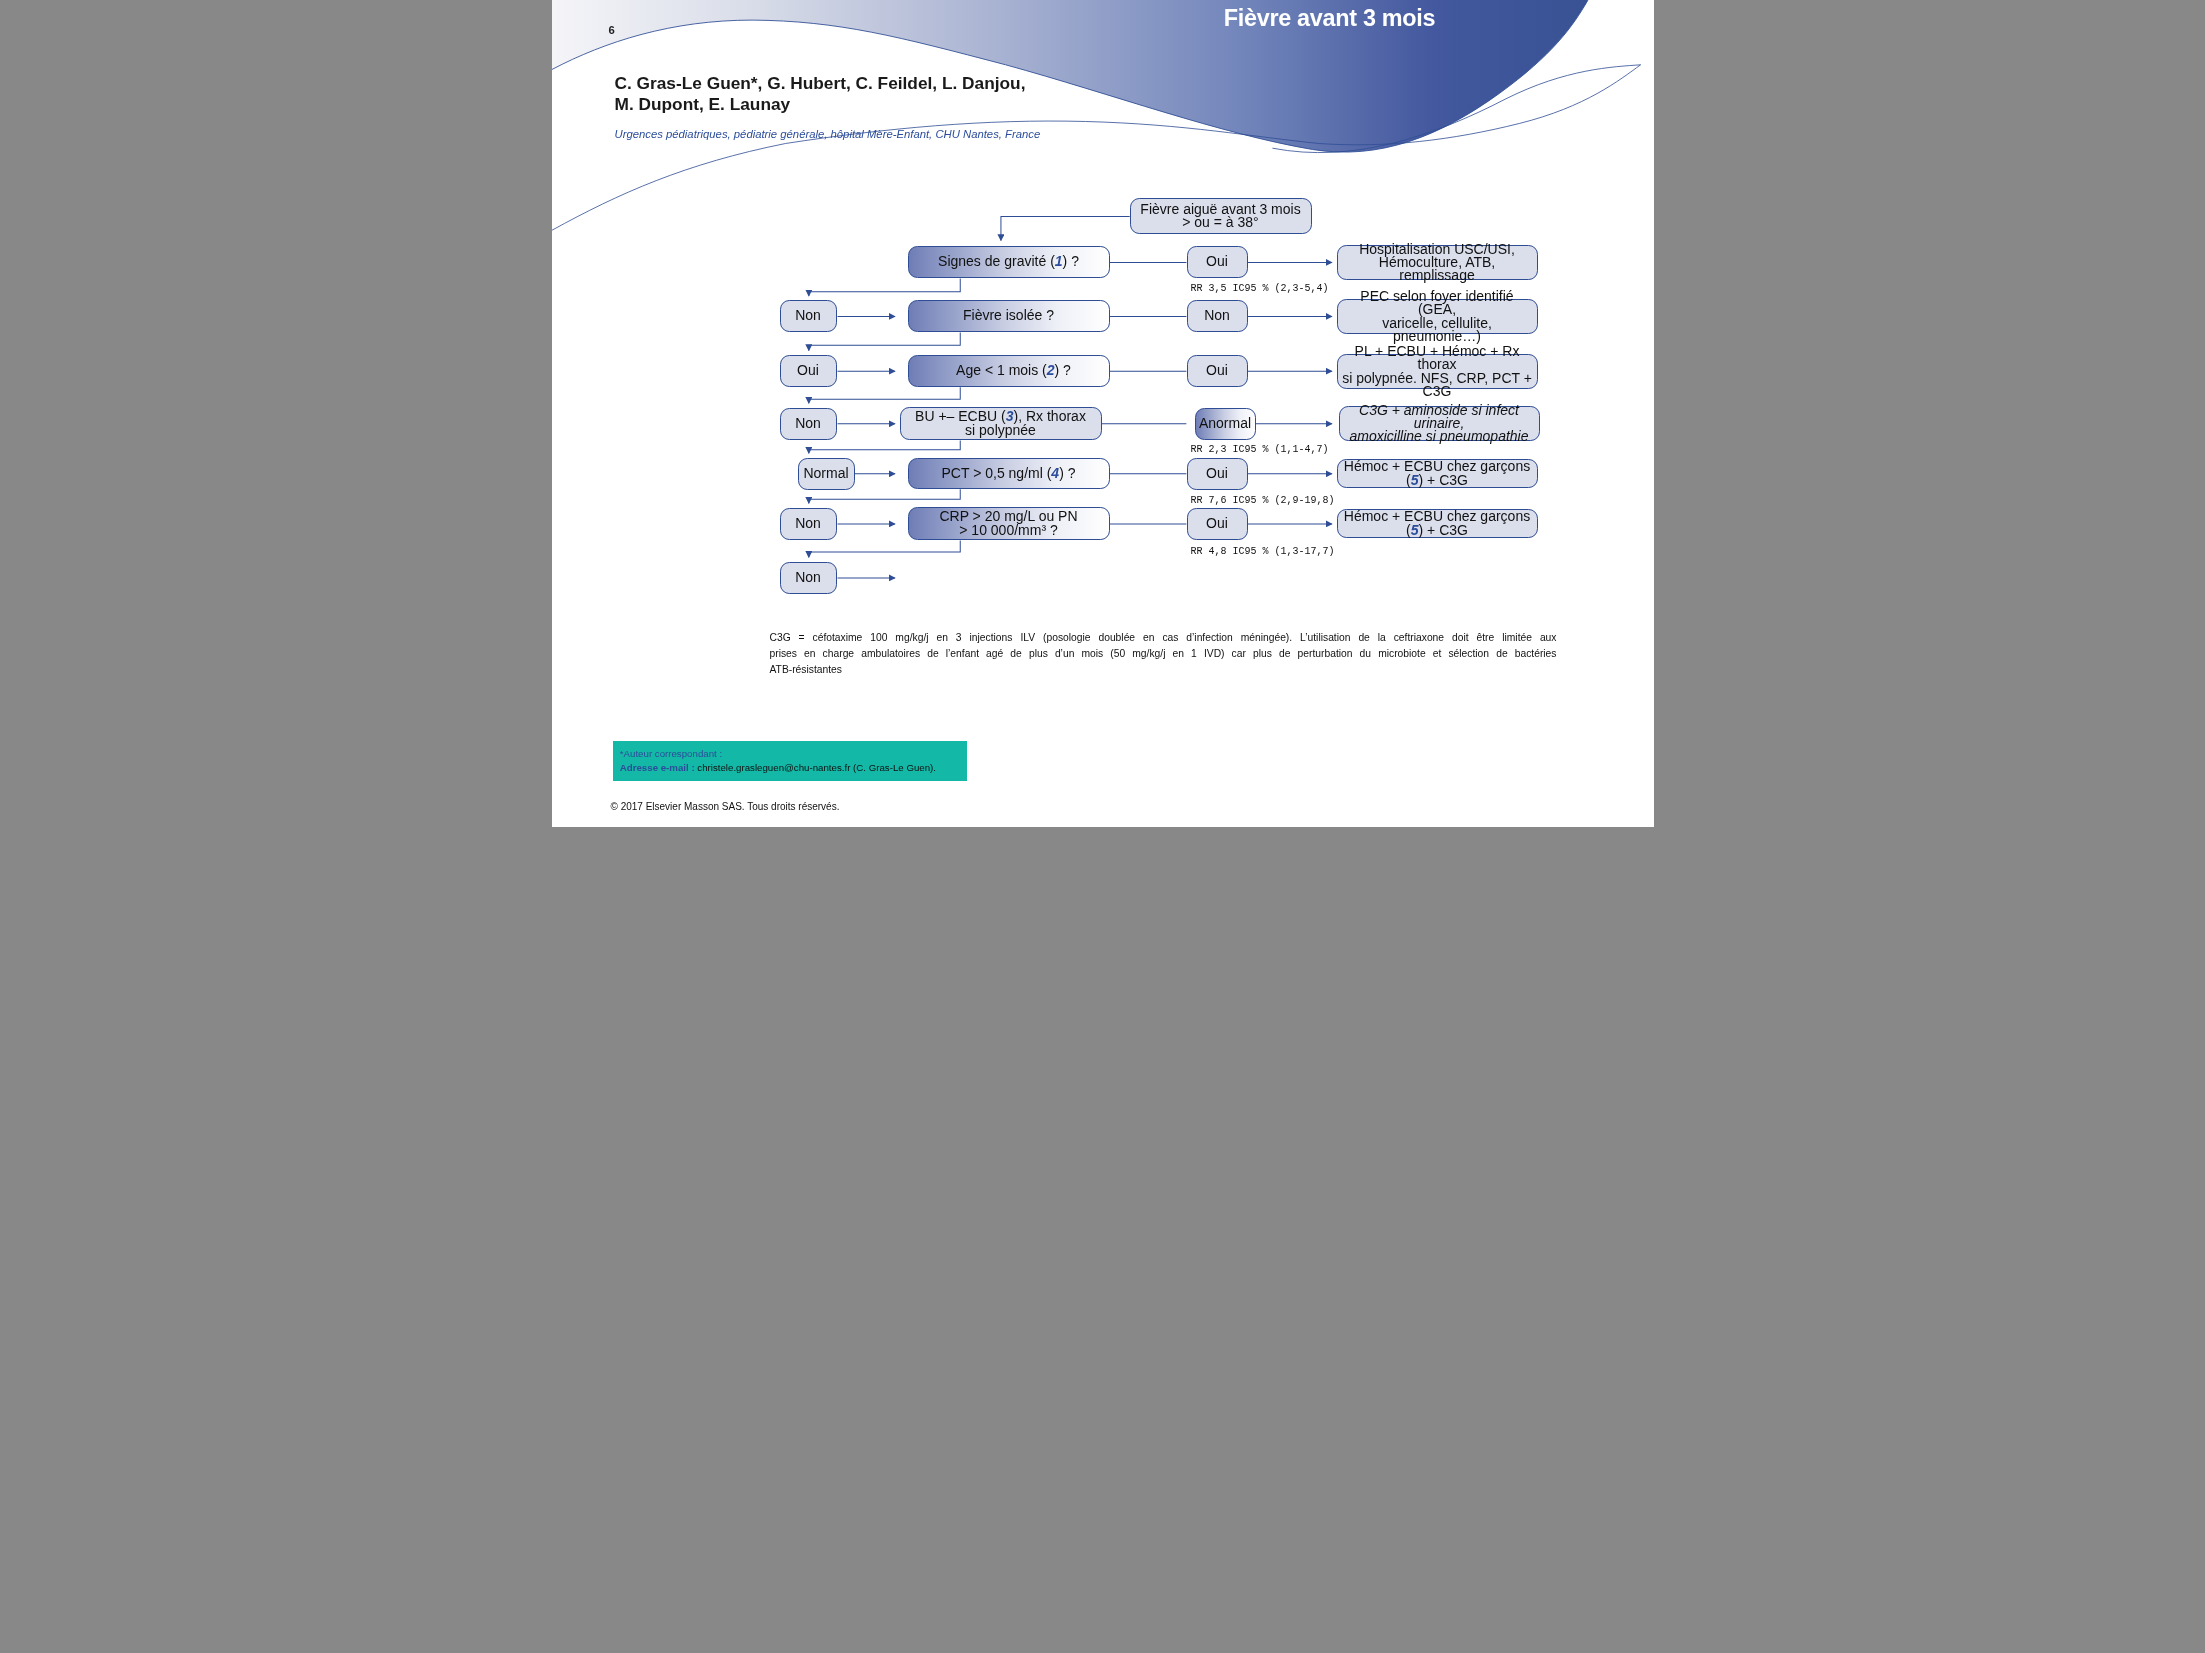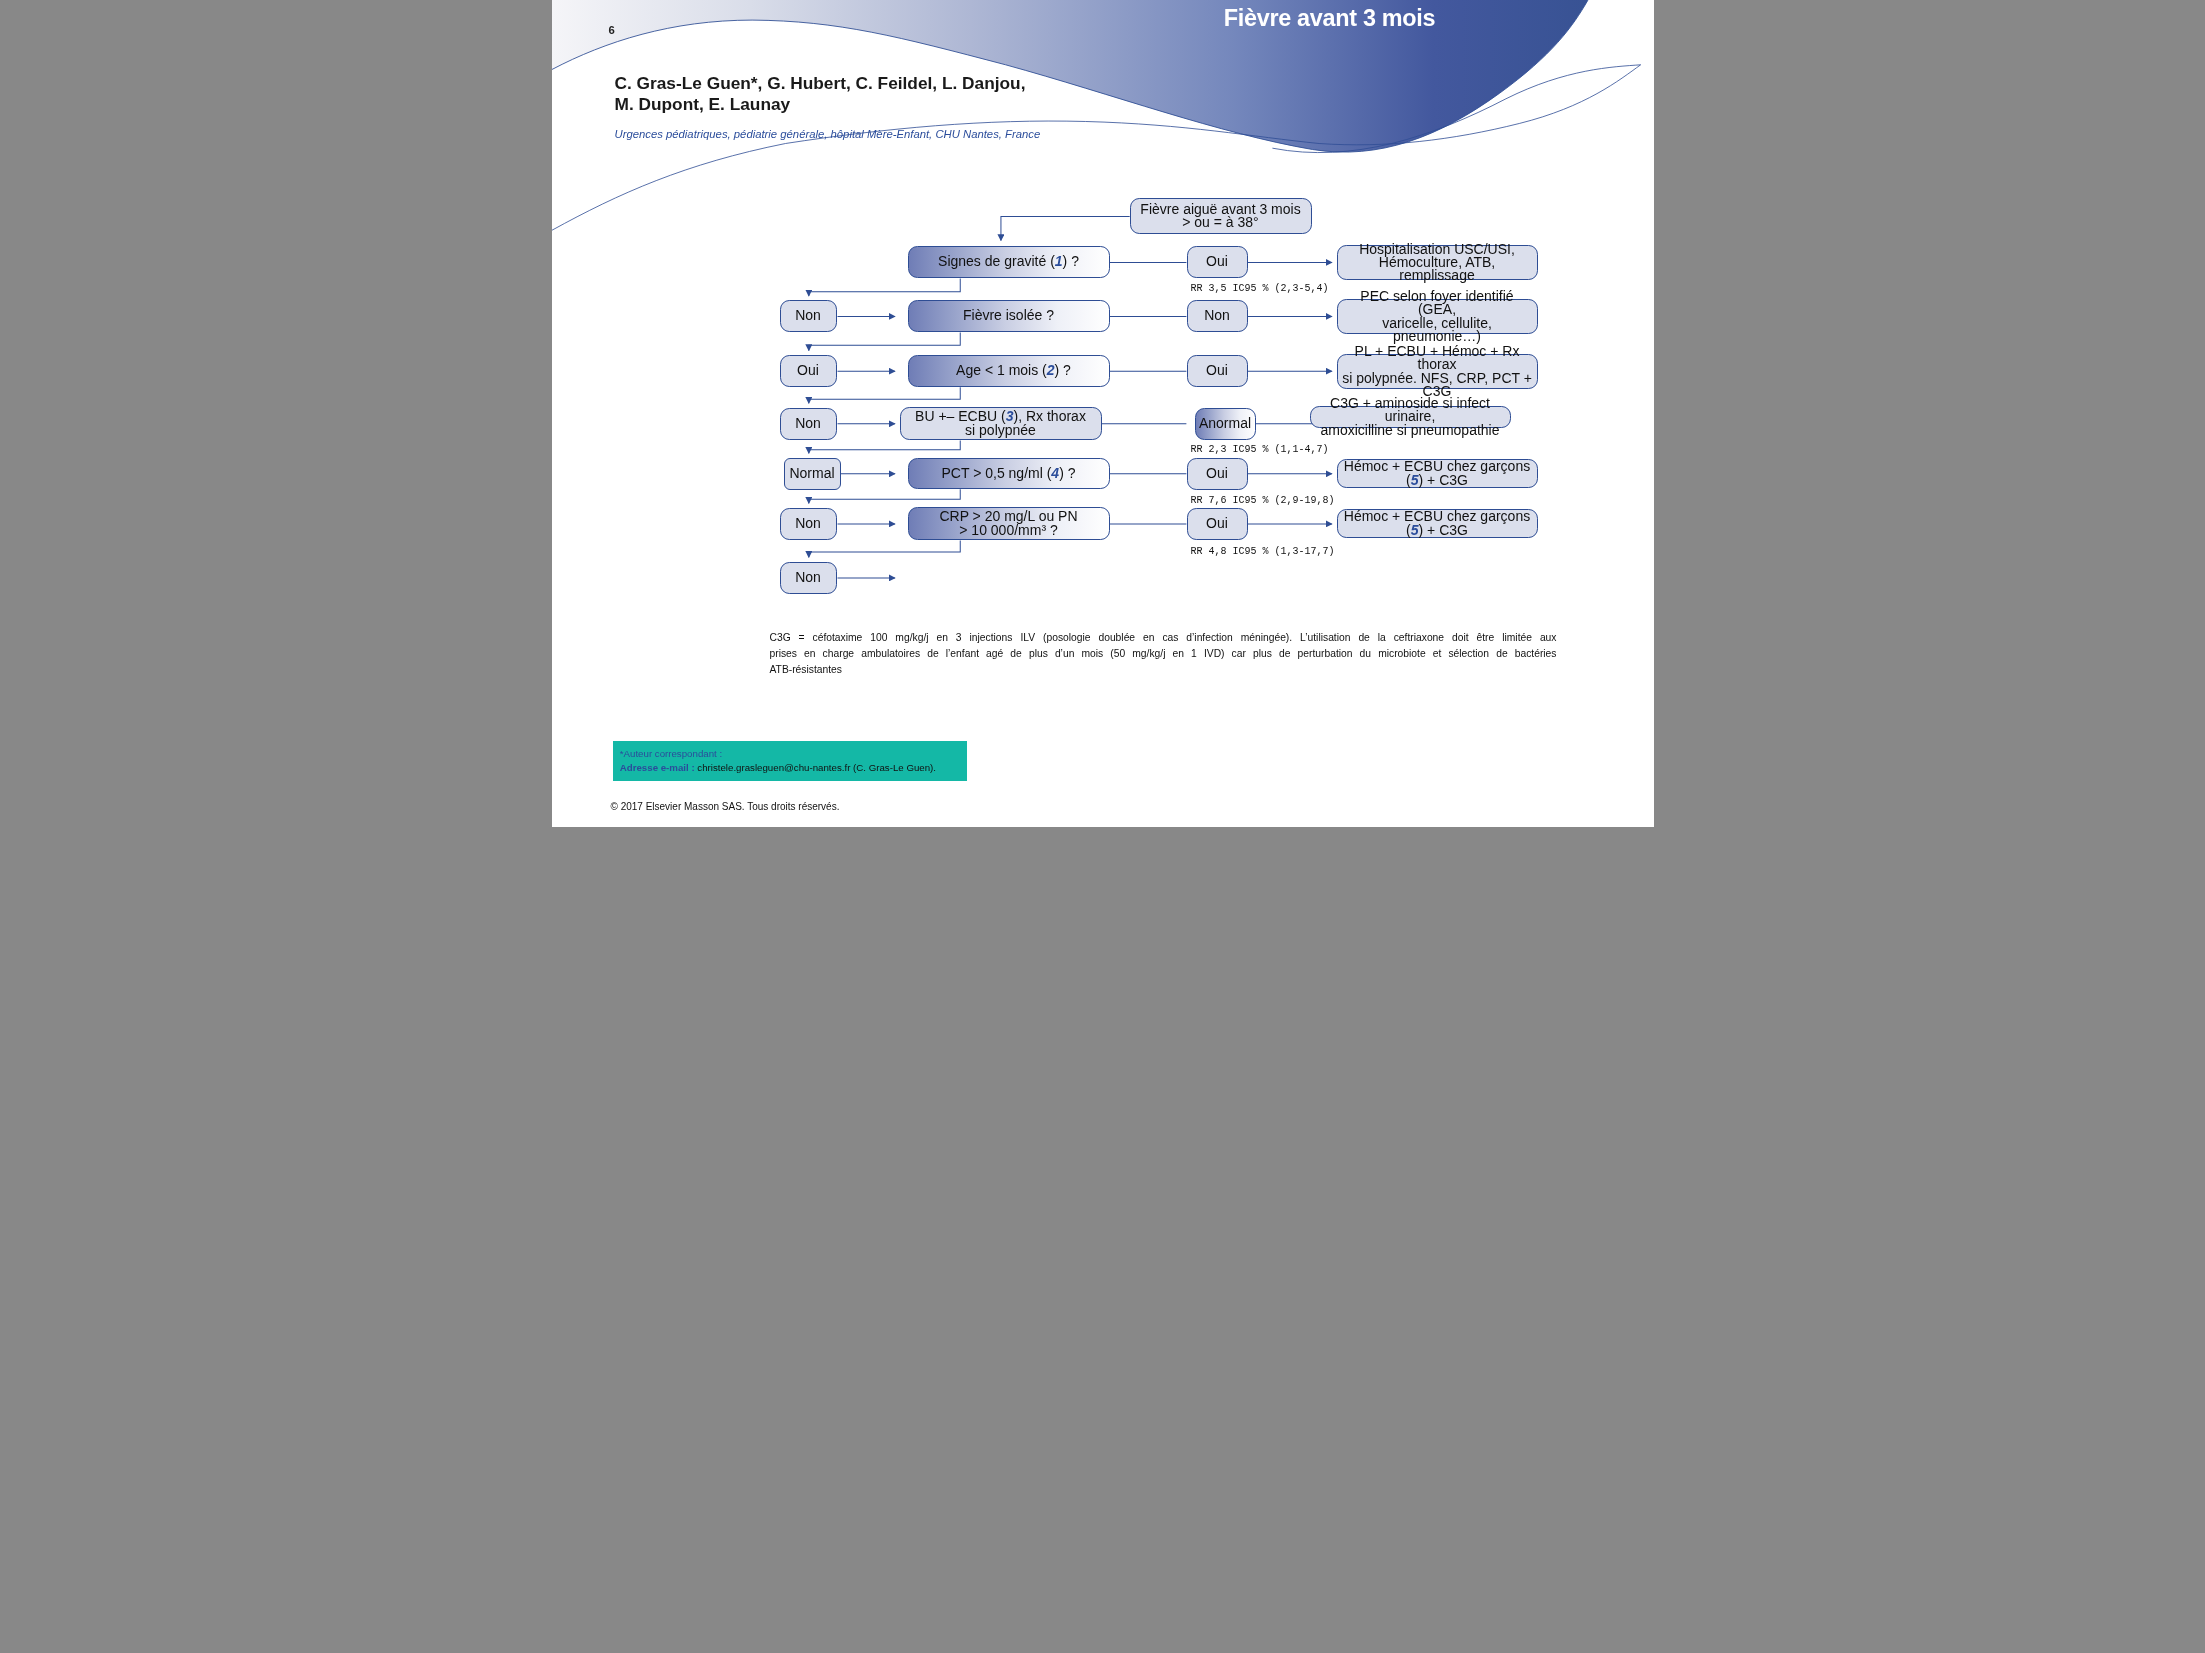--- a/index.html
+++ b/index.html
@@ -156,27 +156,27 @@
   <div class="bx" style="left:228px;top:408px;width:57px;height:32px;">
     <span>Non</span>
   </div>
   <div class="bx" style="left:348px;top:407px;width:202px;height:33px;">
     <div class="line"><span>BU +– ECBU (</span><span class="num">3</span><span>), Rx thorax</span></div>
     <div class="line"><span>si polypnée</span></div>
   </div>
   <div class="bx grad" style="left:635px;top:408px;width:61px;height:32px;">
     <span>Anormal</span>
   </div>
-  <div class="bx" style="left:758px;top:406px;width:201px;height:22px;">
+  <div class="bx" style="left:787px;top:406px;width:201px;height:35px;font-style:italic;">
     <div class="line"><span>C3G + aminoside si infect urinaire,</span></div>
     <div class="line"><span>amoxicilline si pneumopathie</span></div>
   </div>
   <div class="rr" style="top:444px;">RR 2,3 IC95 % (1,1-4,7)</div>
 
-  <div class="bx" style="left:232px;top:458px;width:57px;height:32px;border-radius:6px;">
+  <div class="bx" style="left:246px;top:458px;width:57px;height:32px;">
     <span>Normal</span>
   </div>
   <div class="bx grad" style="left:348px;top:458px;width:202px;height:31px;">
     <div class="line"><span>PCT &gt; 0,5 ng/ml (</span><span class="num">4</span><span>) ?</span></div>
   </div>
   <div class="bx" style="left:635px;top:458px;width:61px;height:32px;">
     <span>Oui</span>
   </div>
   <div class="bx" style="left:785px;top:459px;width:201px;height:29px;">
     <div class="line"><span>Hémoc + ECBU chez garçons (</span><span class="num">5</span><span>) + C3G</span></div>

